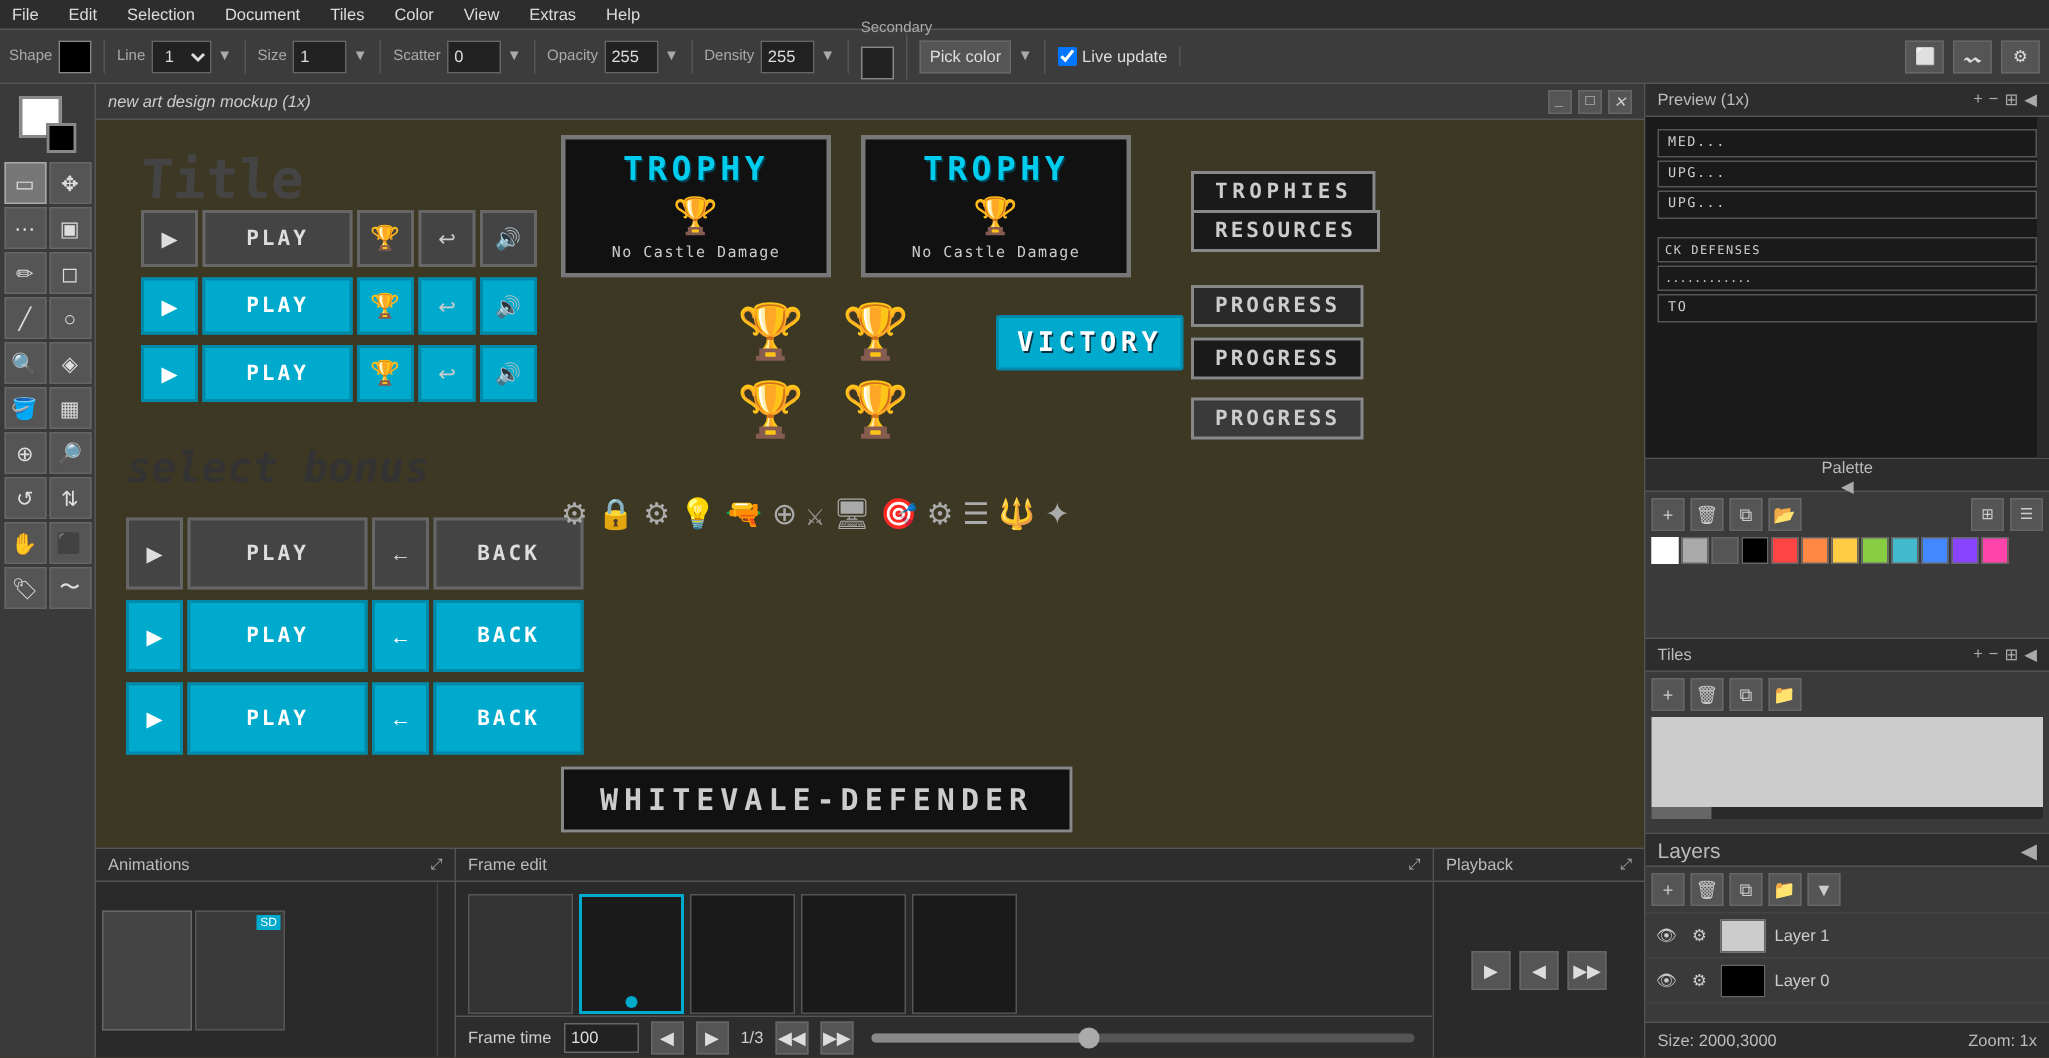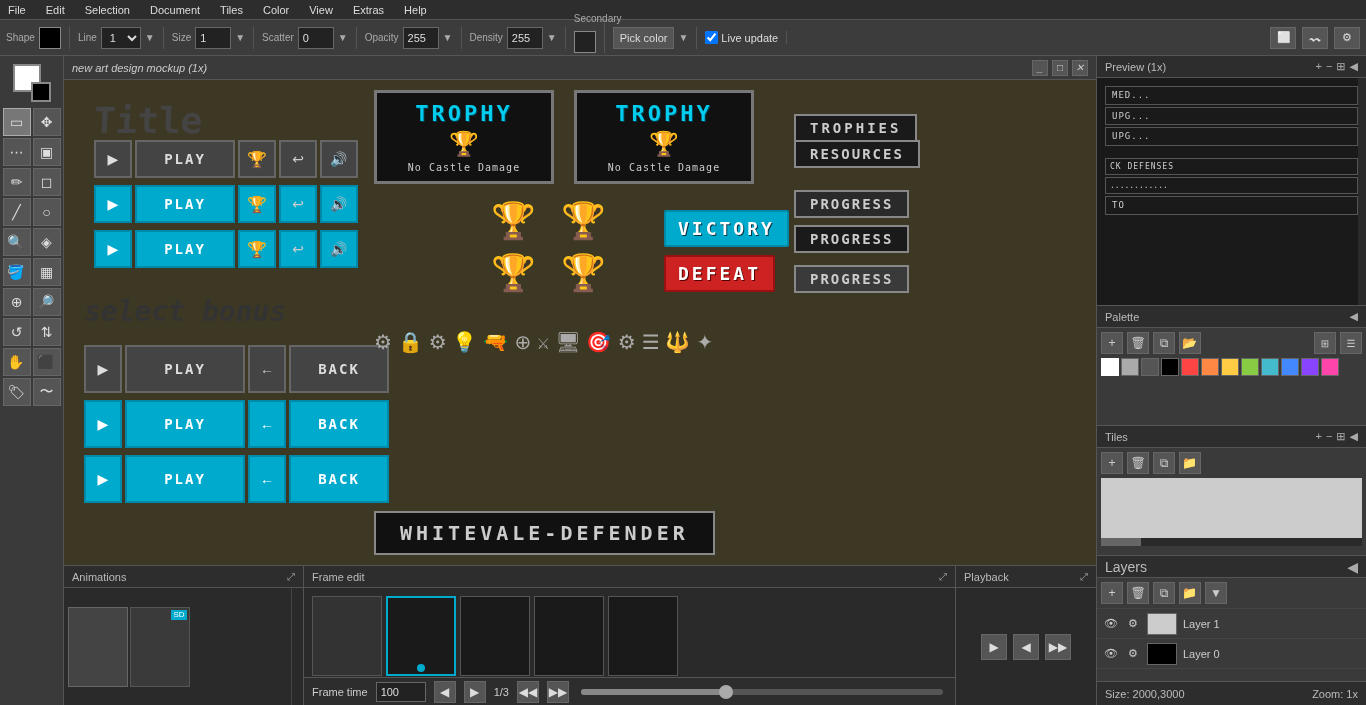--- a/index.html
+++ b/index.html
@@ -48,21 +48,21 @@
     .frame-input { background: #222; border: 1px solid #666; color: #ddd; width: 50px; height: 20px; font-size: 11px; padding: 0 4px; }
 
     
     #right-panel { width: 270px; background: #3a3a3a; border-left: 1px solid #555; display: flex; flex-direction: column; flex-shrink: 0; }
     
     #preview-section { height: 250px; border-bottom: 1px solid #555; display: flex; flex-direction: column; }
     #preview-header { background: #2d2d2d; height: 22px; display: flex; align-items: center; justify-content: space-between; padding: 0 8px; border-bottom: 1px solid #555; font-size: 11px; color: #bbb; }
     #preview-body { flex: 1; background: #1a1a1a; overflow: hidden; position: relative; }
     
     #palette-section { height: 120px; border-bottom: 1px solid #555; display: flex; flex-direction: column; }
-    #palette-header { background: #2d2d2d; height: 22px; display: flex; align-items: center; justify-content: space-between; padding: 0 8px; border-bottom: 1px solid #555; font-size: 11px; color: #bbb; }
+    #palette-header { background: #2d2d2d; height: 22px; display: flex; align-items: center; justify-content: space-between; padding: 0 8px; border-bottom: 1px solid #555; font-size: 11px; color: #bbb; flex-direction: column; }
     #palette-body { flex: 1; padding: 4px; display: flex; flex-direction: column; gap: 4px; }
     .palette-toolbar { display: flex; gap: 4px; align-items: center; }
     .palette-btn { width: 22px; height: 22px; background: #555; border: 1px solid #666; display: flex; align-items: center; justify-content: center; cursor: pointer; font-size: 12px; }
     .palette-colors { display: flex; flex-wrap: wrap; gap: 2px; }
     .pal-color { width: 18px; height: 18px; border: 1px solid #666; cursor: pointer; }
     .pal-color.selected { border-color: #fff; }
 
     #tiles-section { height: 130px; border-bottom: 1px solid #555; display: flex; flex-direction: column; }
     #tiles-header { background: #2d2d2d; height: 22px; display: flex; align-items: center; justify-content: space-between; padding: 0 8px; border-bottom: 1px solid #555; font-size: 11px; color: #bbb; }
     #tiles-body { flex: 1; background: #3a3a3a; overflow: hidden; }
@@ -311,23 +311,20 @@
 
           <div style="position:absolute;top:120px;left:420px;display:grid;grid-template-columns:60px 60px;gap:10px;">
             <div style="font-size:36px;text-align:center;color:#00aacc;">🏆</div>
             <div style="font-size:36px;text-align:center;color:#888;">🏆</div>
             <div style="font-size:36px;text-align:center;color:#888;">🏆</div>
             <div style="font-size:36px;text-align:center;color:#aaa;">🏆</div>
           </div>
 
           <div style="position:absolute;top:130px;left:600px;background:#00aacc;border:2px solid #008aaa;padding:6px 12px;border-radius:2px;">
             <span style="color:#fff;font-family:monospace;font-weight:bold;letter-spacing:3px;font-size:18px;text-shadow:1px 1px #003344;">VICTORY</span>
-          </div>
-          <div style="position:absolute;top:175px;left:600px;background:#cc2222;border:2px solid #991111;padding:6px 12px;border-radius:2px;">
-            <span style="color:#fff;font-family:monospace;font-weight:bold;letter-spacing:3px;font-size:18px;text-shadow:1px 1px #550000;">DEFEAT</span>
           </div>
 
           <div style="position:absolute;top:250px;left:310px;display:flex;gap:6px;align-items:center;">
             <span style="font-size:20px;color:#aaa;">⚙</span>
             <span style="font-size:20px;color:#aaa;">🔒</span>
             <span style="font-size:20px;color:#aaa;">⚙</span>
             <span style="font-size:20px;color:#aaa;">💡</span>
             <span style="font-size:20px;color:#aaa;">🔫</span>
             <span style="font-size:20px;color:#aaa;">⊕</span>
             <span style="font-size:20px;color:#aaa;font-family:monospace;">⚔</span>

